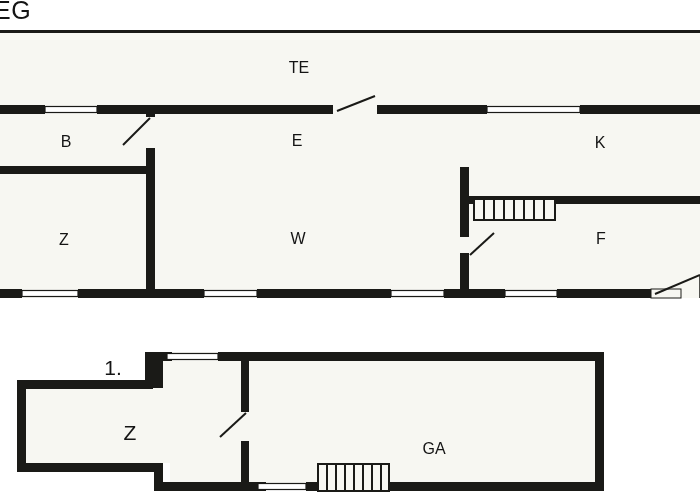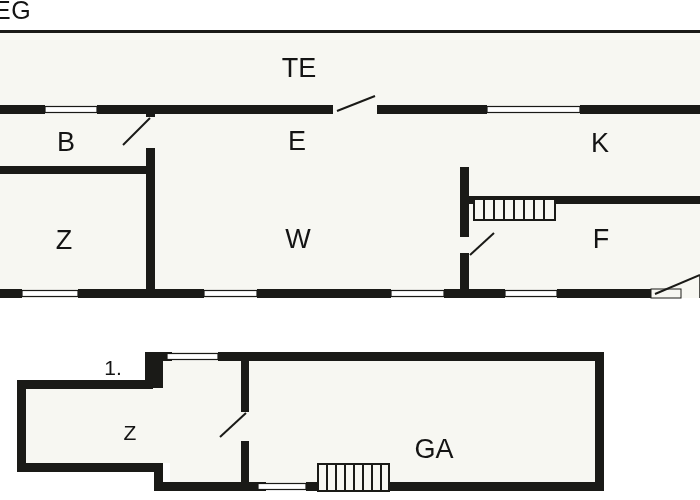--- a/index.html
+++ b/index.html
@@ -38,21 +38,21 @@
     width: 700px;
     height: 500px;
     display: block;
   }
   .room-label {
     position: absolute;
     color: #141414;
     font-family: "Liberation Sans", sans-serif;
     white-space: nowrap;
     transform: translate(-50%, -50%);
-    font-size: 27px;
+    font-size: 16px;
   }
   .room-label.sm { font-size: 21px; }
   .floor-tag {
     position: absolute;
     color: #141414;
     font-family: "Liberation Sans", sans-serif;
     font-size: 21px;
     white-space: nowrap;
     transform: translate(-50%, -50%);
   }

